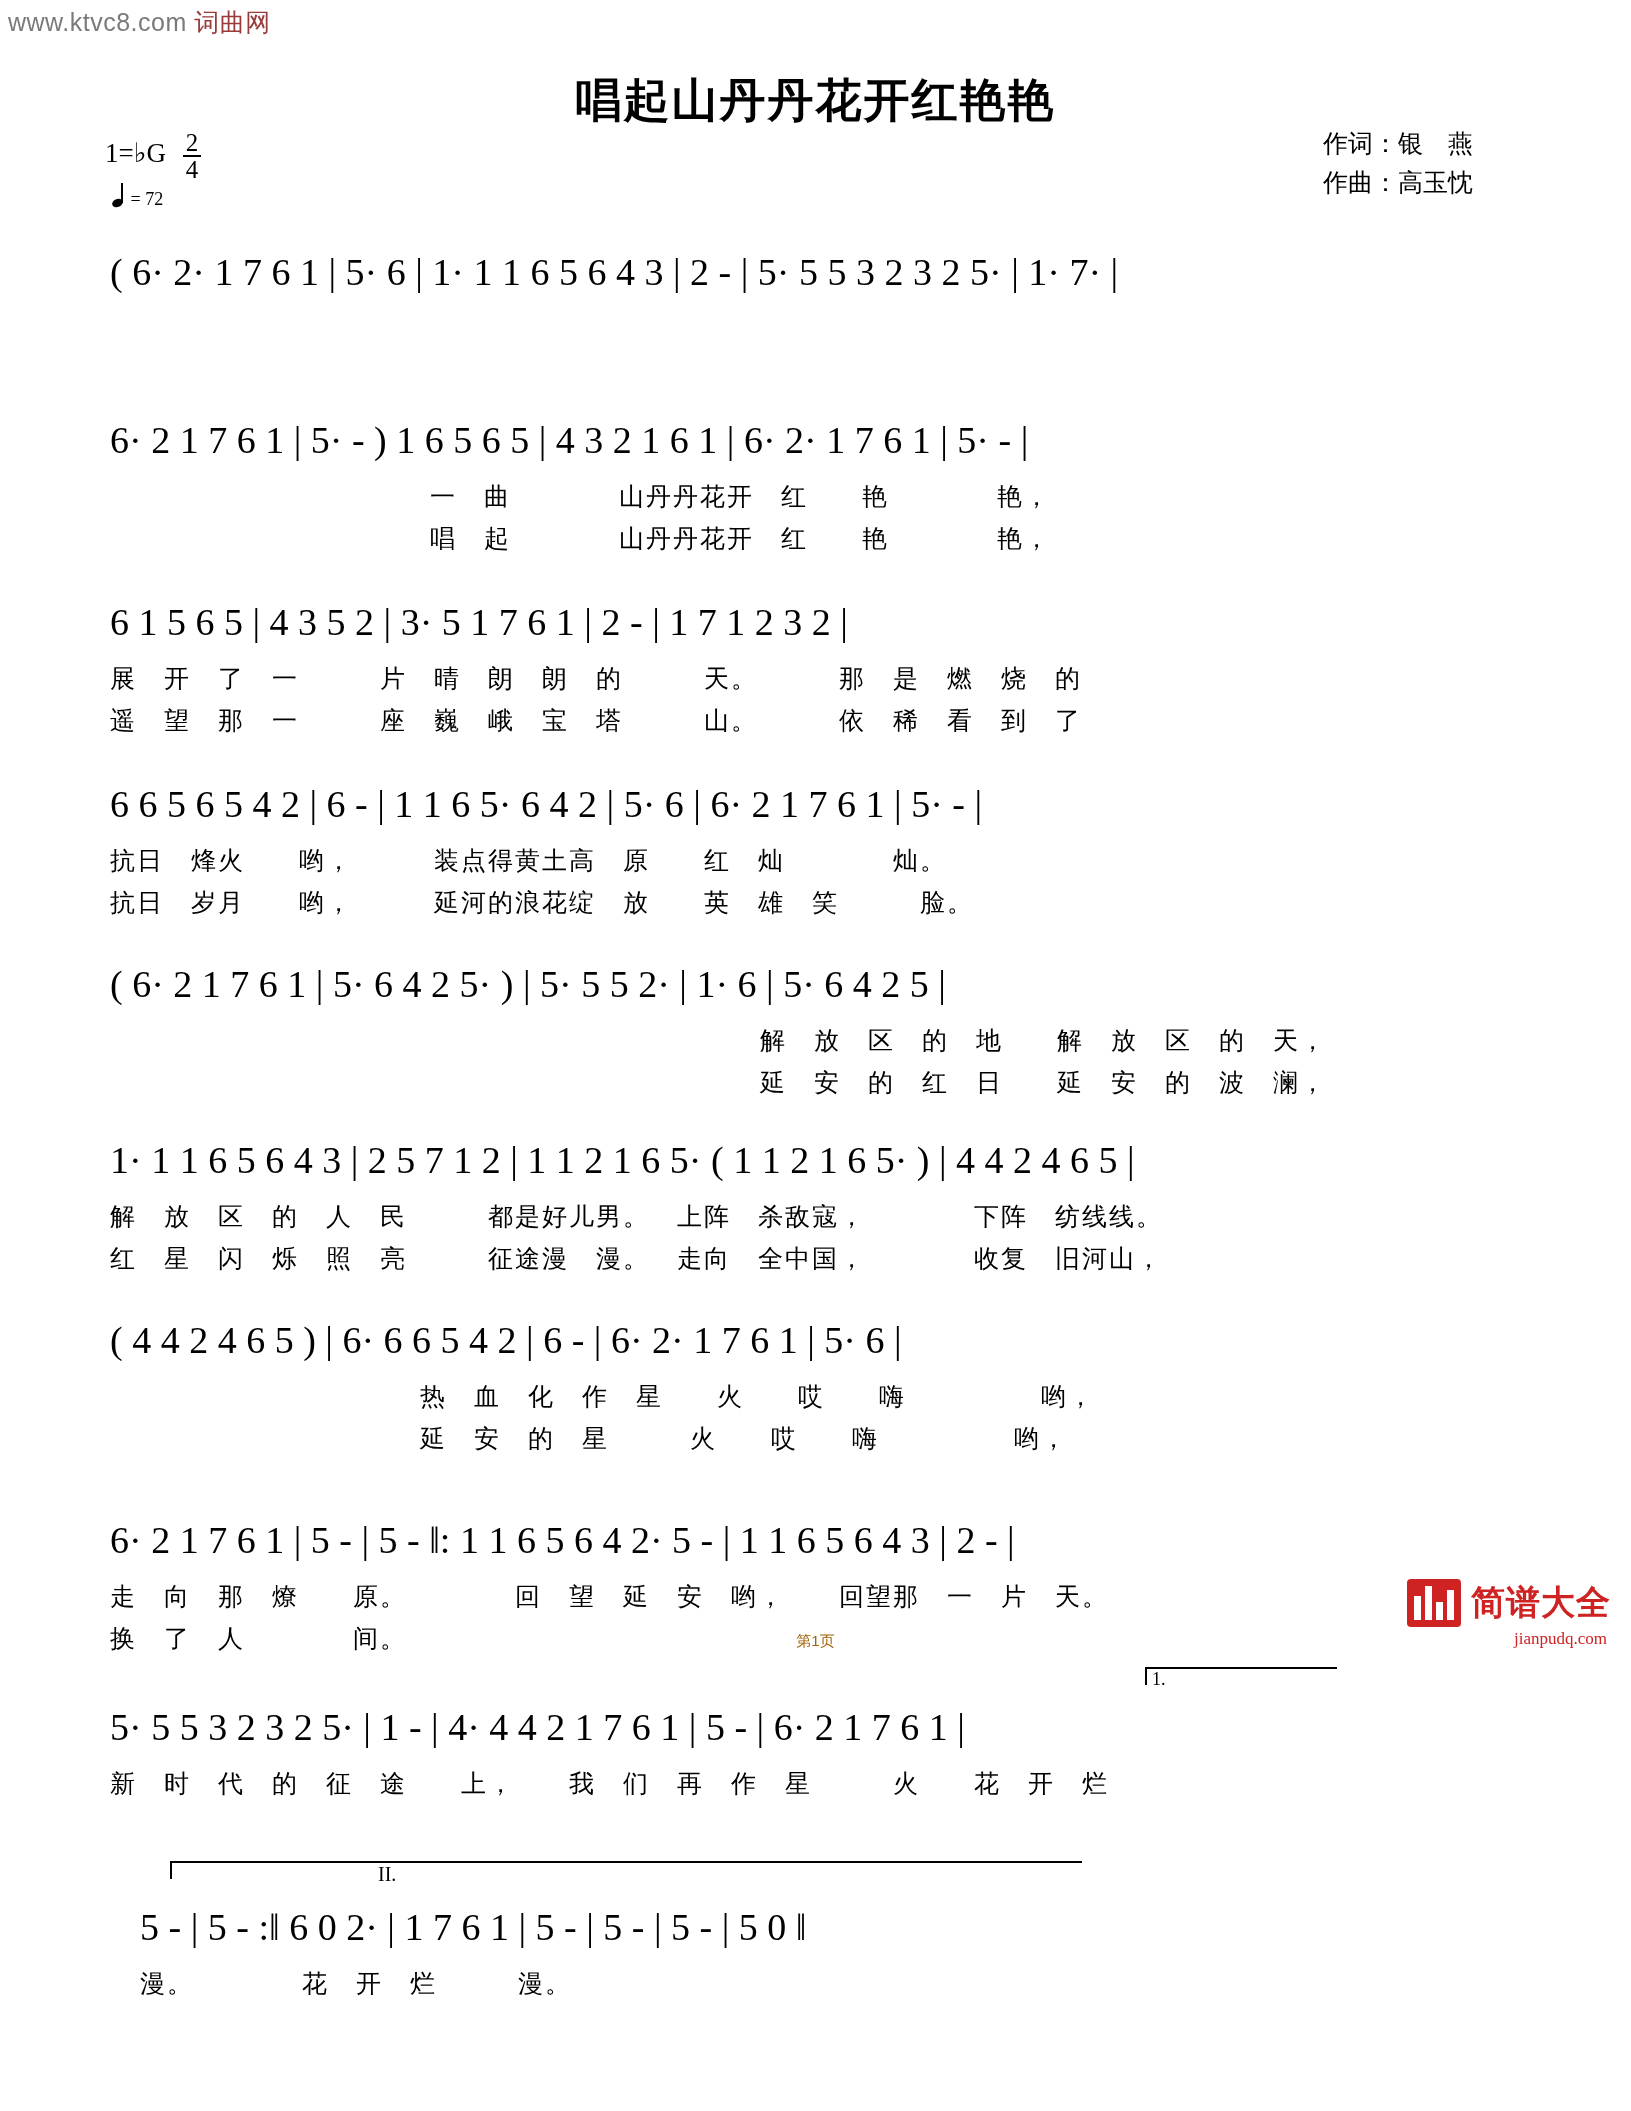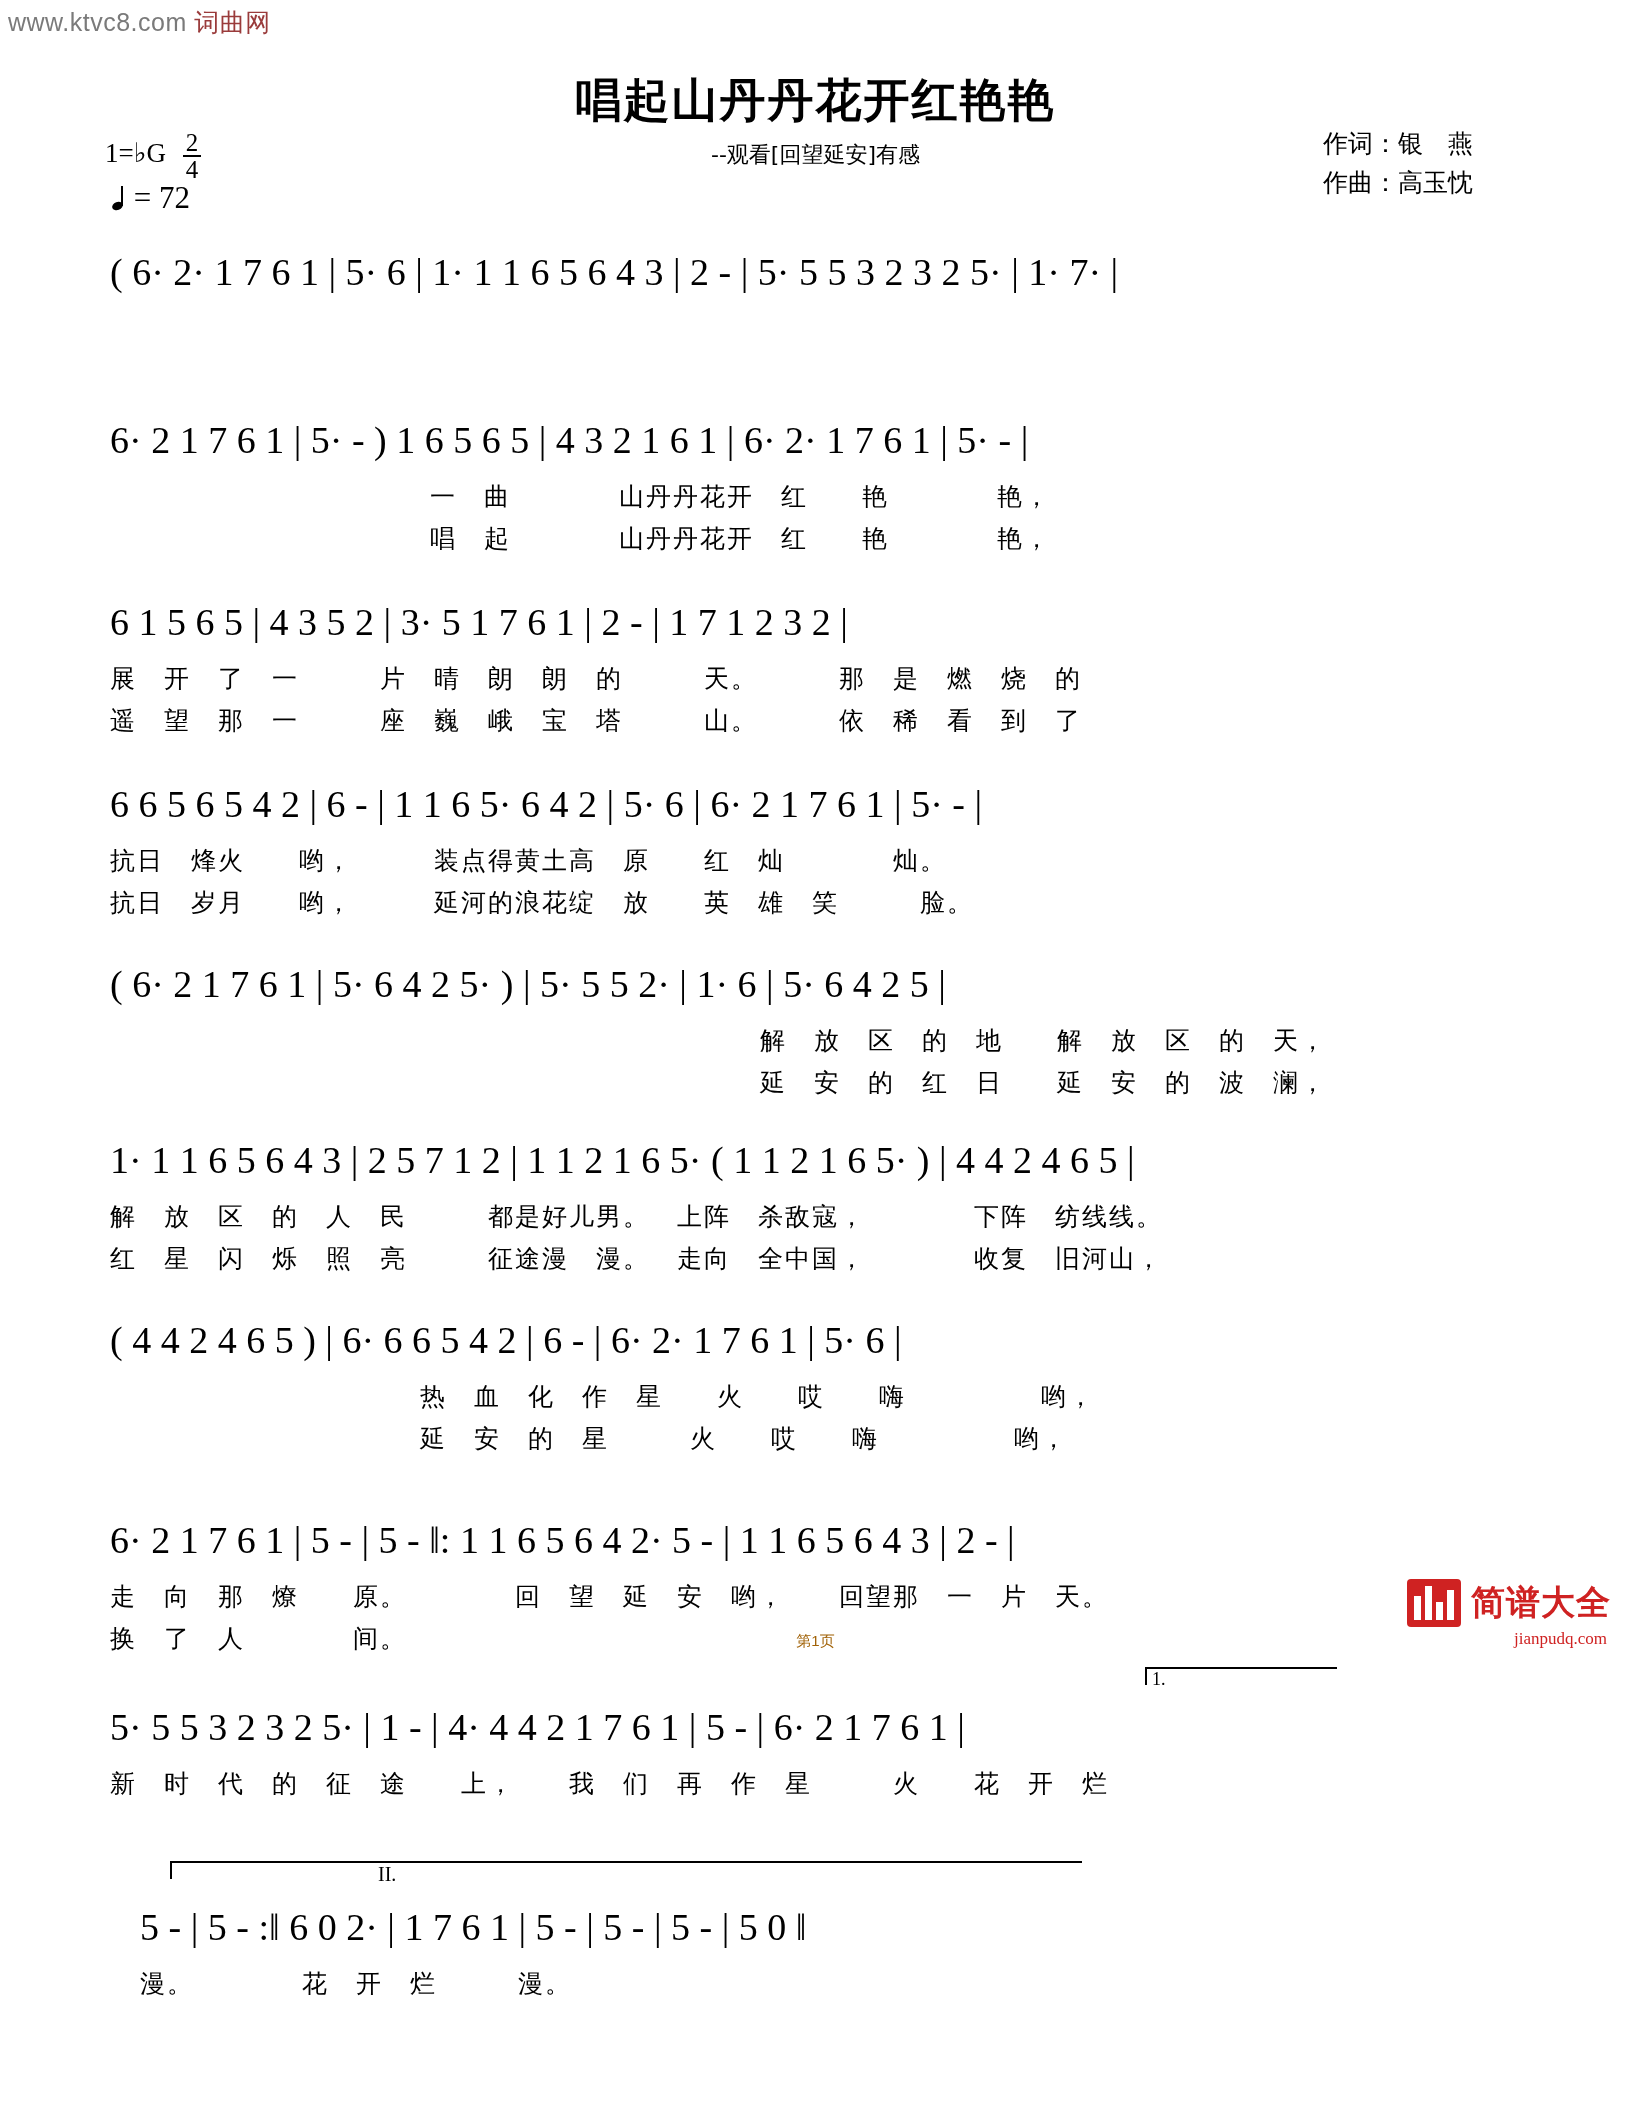--- a/index.html
+++ b/index.html
@@ -71,22 +71,22 @@
     text-align: center;
     line-height: 1.0;
     font-size: 25px;
     margin-left: 10px;
   }
   .keyblock .frac .num { display: block; border-bottom: 2px solid #000; padding: 0 3px; }
   .keyblock .frac .den { display: block; padding: 0 3px; }
   .tempo {
     position: absolute;
     left: 112px;
-    top: 180px;
-    font-size: 31px;
+    top: 187px;
+    font-size: 18px;
     font-family: "Liberation Serif", serif;
     white-space: nowrap;
   }
   .tempo .note {
     display: inline-block;
     position: relative;
     width: 14px;
     height: 22px;
     vertical-align: -4px;
   }
@@ -189,21 +189,20 @@
 <body>
 
 <div class="watermark-tl">
   <span>www.ktvc8.com</span>
   <span class="cn">词曲网</span>
 </div>
 
 <div class="sheet">
 
   <div class="title">唱起山丹丹花开红艳艳</div>
-  <div class="subtitle">--观看[回望延安]有感</div>
 
   <div class="credits">
     <div>作词：银　燕</div>
     <div>作曲：高玉忱</div>
   </div>
 
   <div class="keyblock">
     <span>1=♭G</span>
     <span class="frac">
       <span class="num">2</span>

